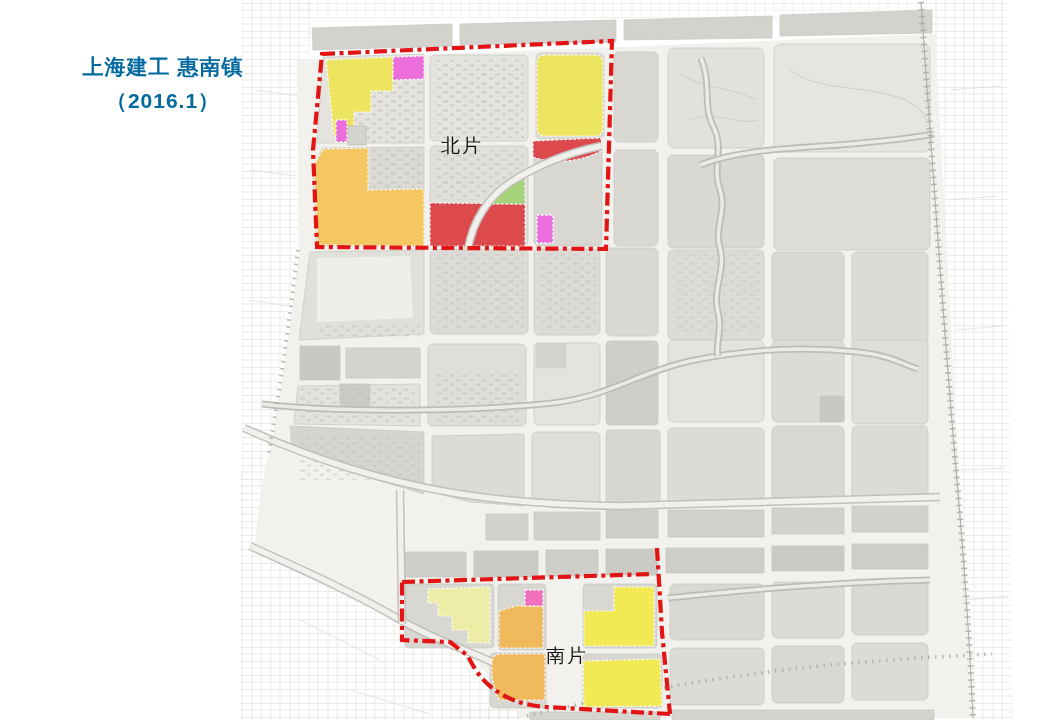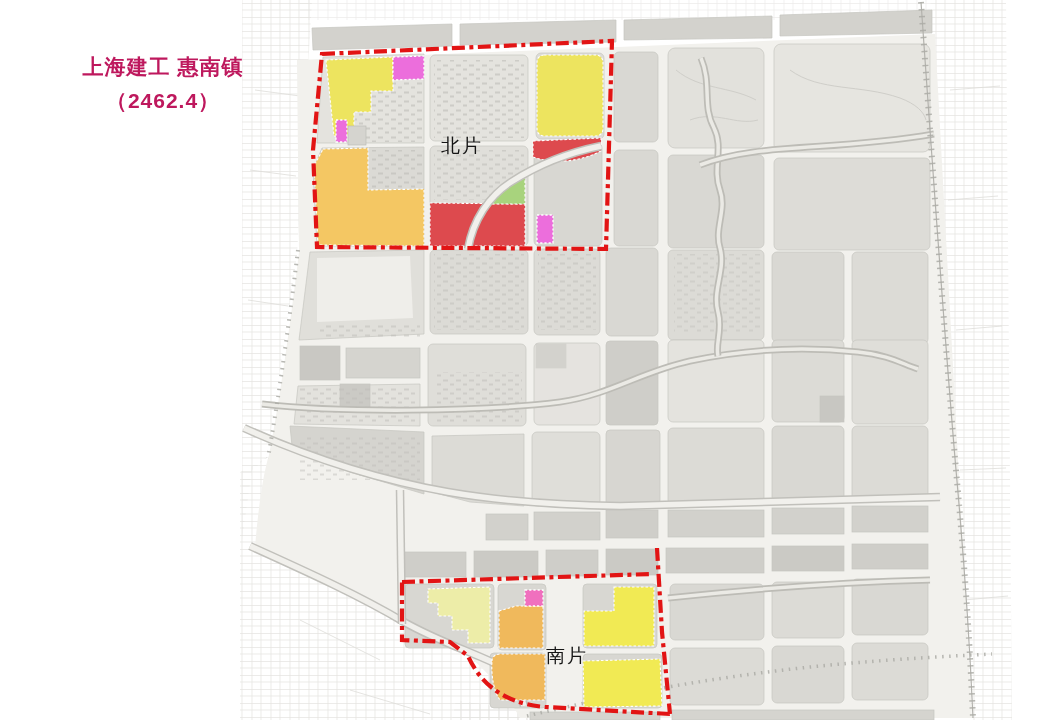--- a/index.html
+++ b/index.html
@@ -1,20 +1,20 @@
 <!DOCTYPE html>
 <html><head>
 <meta charset="utf-8">
 <style>
   html,body{margin:0;padding:0;background:#ffffff;width:1040px;height:720px;overflow:hidden;
     font-family:"Liberation Sans","DejaVu Sans",sans-serif;}
   #stage{position:relative;width:1040px;height:720px;background:#ffffff;}
   #map{position:absolute;left:0;top:0;}
   #title-block{position:absolute;left:48px;top:50px;width:230px;text-align:center;
-    color:#be185d;font-weight:bold;font-size:21px;line-height:34px;letter-spacing:1px;}
+    color:#0369a1;font-weight:bold;font-size:21px;line-height:34px;letter-spacing:1px;}
   .blk{stroke:#C6C5C0;stroke-width:.7;}
   .parcel{stroke:#FFFFFF;stroke-width:1.1;stroke-dasharray:2.5 2;}
   .pmag{stroke-width:1.3;stroke-dasharray:2.2 2;}
   .bnd{fill:none;stroke-width:4.2;stroke-dasharray:13 4.5 4 4.5;stroke-linecap:butt;}
   .lbl{font-size:19px;fill:#151515;letter-spacing:2px;}
   .rcas{fill:none;stroke:#C1C0BB;stroke-width:8.5;}
   .rfil{fill:none;stroke:#F1F0EC;stroke-width:5.5;}
   .wcas{fill:none;stroke:#BDBCB6;stroke-width:7;}
   .wfil{fill:none;stroke:#EBEAE5;stroke-width:3.5;}
   .dots{fill:none;stroke:#ACABA6;stroke-dasharray:1.5 5.5;opacity:.85;}
@@ -191,16 +191,16 @@
       <path class="parcel" d="M614,587 L654,587 L654,646 L584,646 L584,611 L614,611 Z" fill="#F1EA54"></path>
       <path class="parcel" d="M583,661 L660,659 L662,706 L584,707 Z" fill="#F1EA54"></path>
       <path class="parcel" d="M492,661 C492,656 496,654 501,654 L545,654 L545,700 L500,700 C494,692 491,676 492,661 Z" fill="#F0B95C"></path>
       <path class="bnd" d="M402,582 L652,574 M657,548 L662,632 L670,714 M670,714 L545,707 C498,703 478,678 468,656 L450,642 L402,640 L402,582" stroke="#E21414"></path>
       <text class="lbl" x="546" y="662">南片</text>
     </g>
   </svg>
 
   <div id="title-block">
     <div>上海建工 惠南镇</div>
-    <div>（2462.4）</div>
+    <div>（2016.1）</div>
   </div>
 
 </div>
 
 </body></html>

